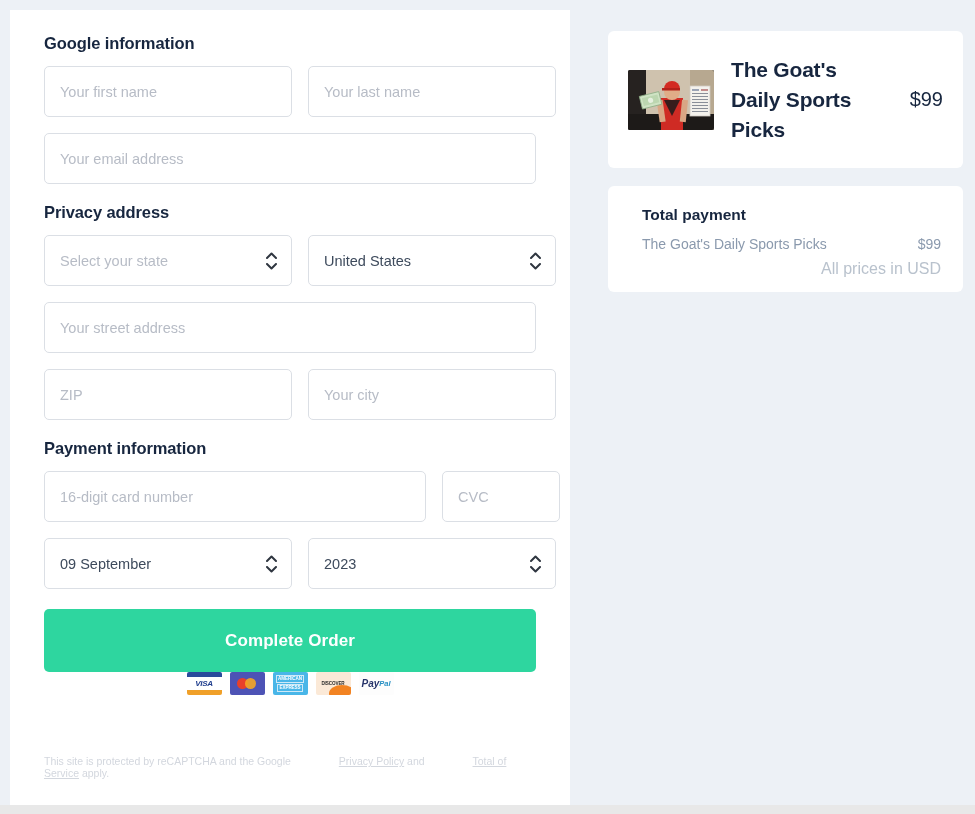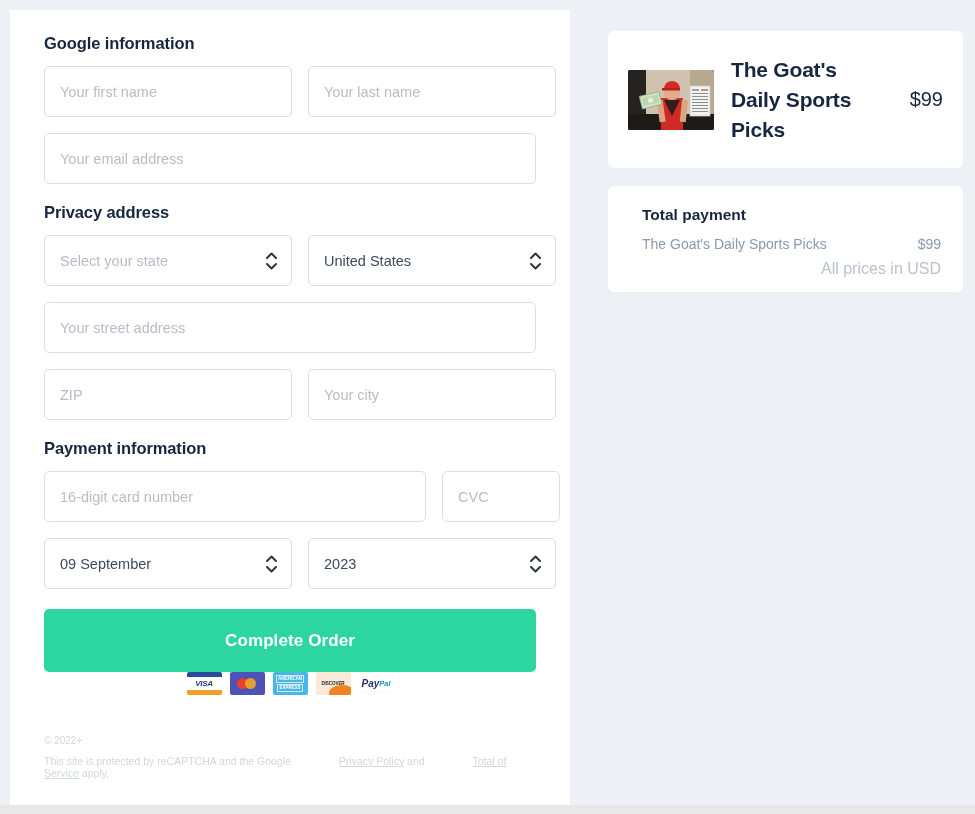--- a/index.html
+++ b/index.html
@@ -287,21 +287,20 @@
         <div class="d-swoosh"></div>
         <div class="d-txt">DISCOVER</div>
       </div>
       <div class="logo logo-pp">
         <span class="p1">Pay</span>
           <span class="p2">Pal</span>
       </div>
     </div>
 
     <div class="footer">
-      <div class="copy">© 2022+</div>
       <div class="recap"><span>This site is protected by reCAPTCHA and the Google </span><a href="#">Privacy Policy</a><span> and </span><a href="#">Total of Service</a><span> apply.</span></div>
     </div>
   </div>
 
   <div class="sidebar">
 
     <div class="side-card product-card">
       <div class="thumb">
         <svg width="86" height="60" viewBox="0 0 86 60">
           <rect x="0" y="0" width="86" height="60" fill="#262220"></rect>

